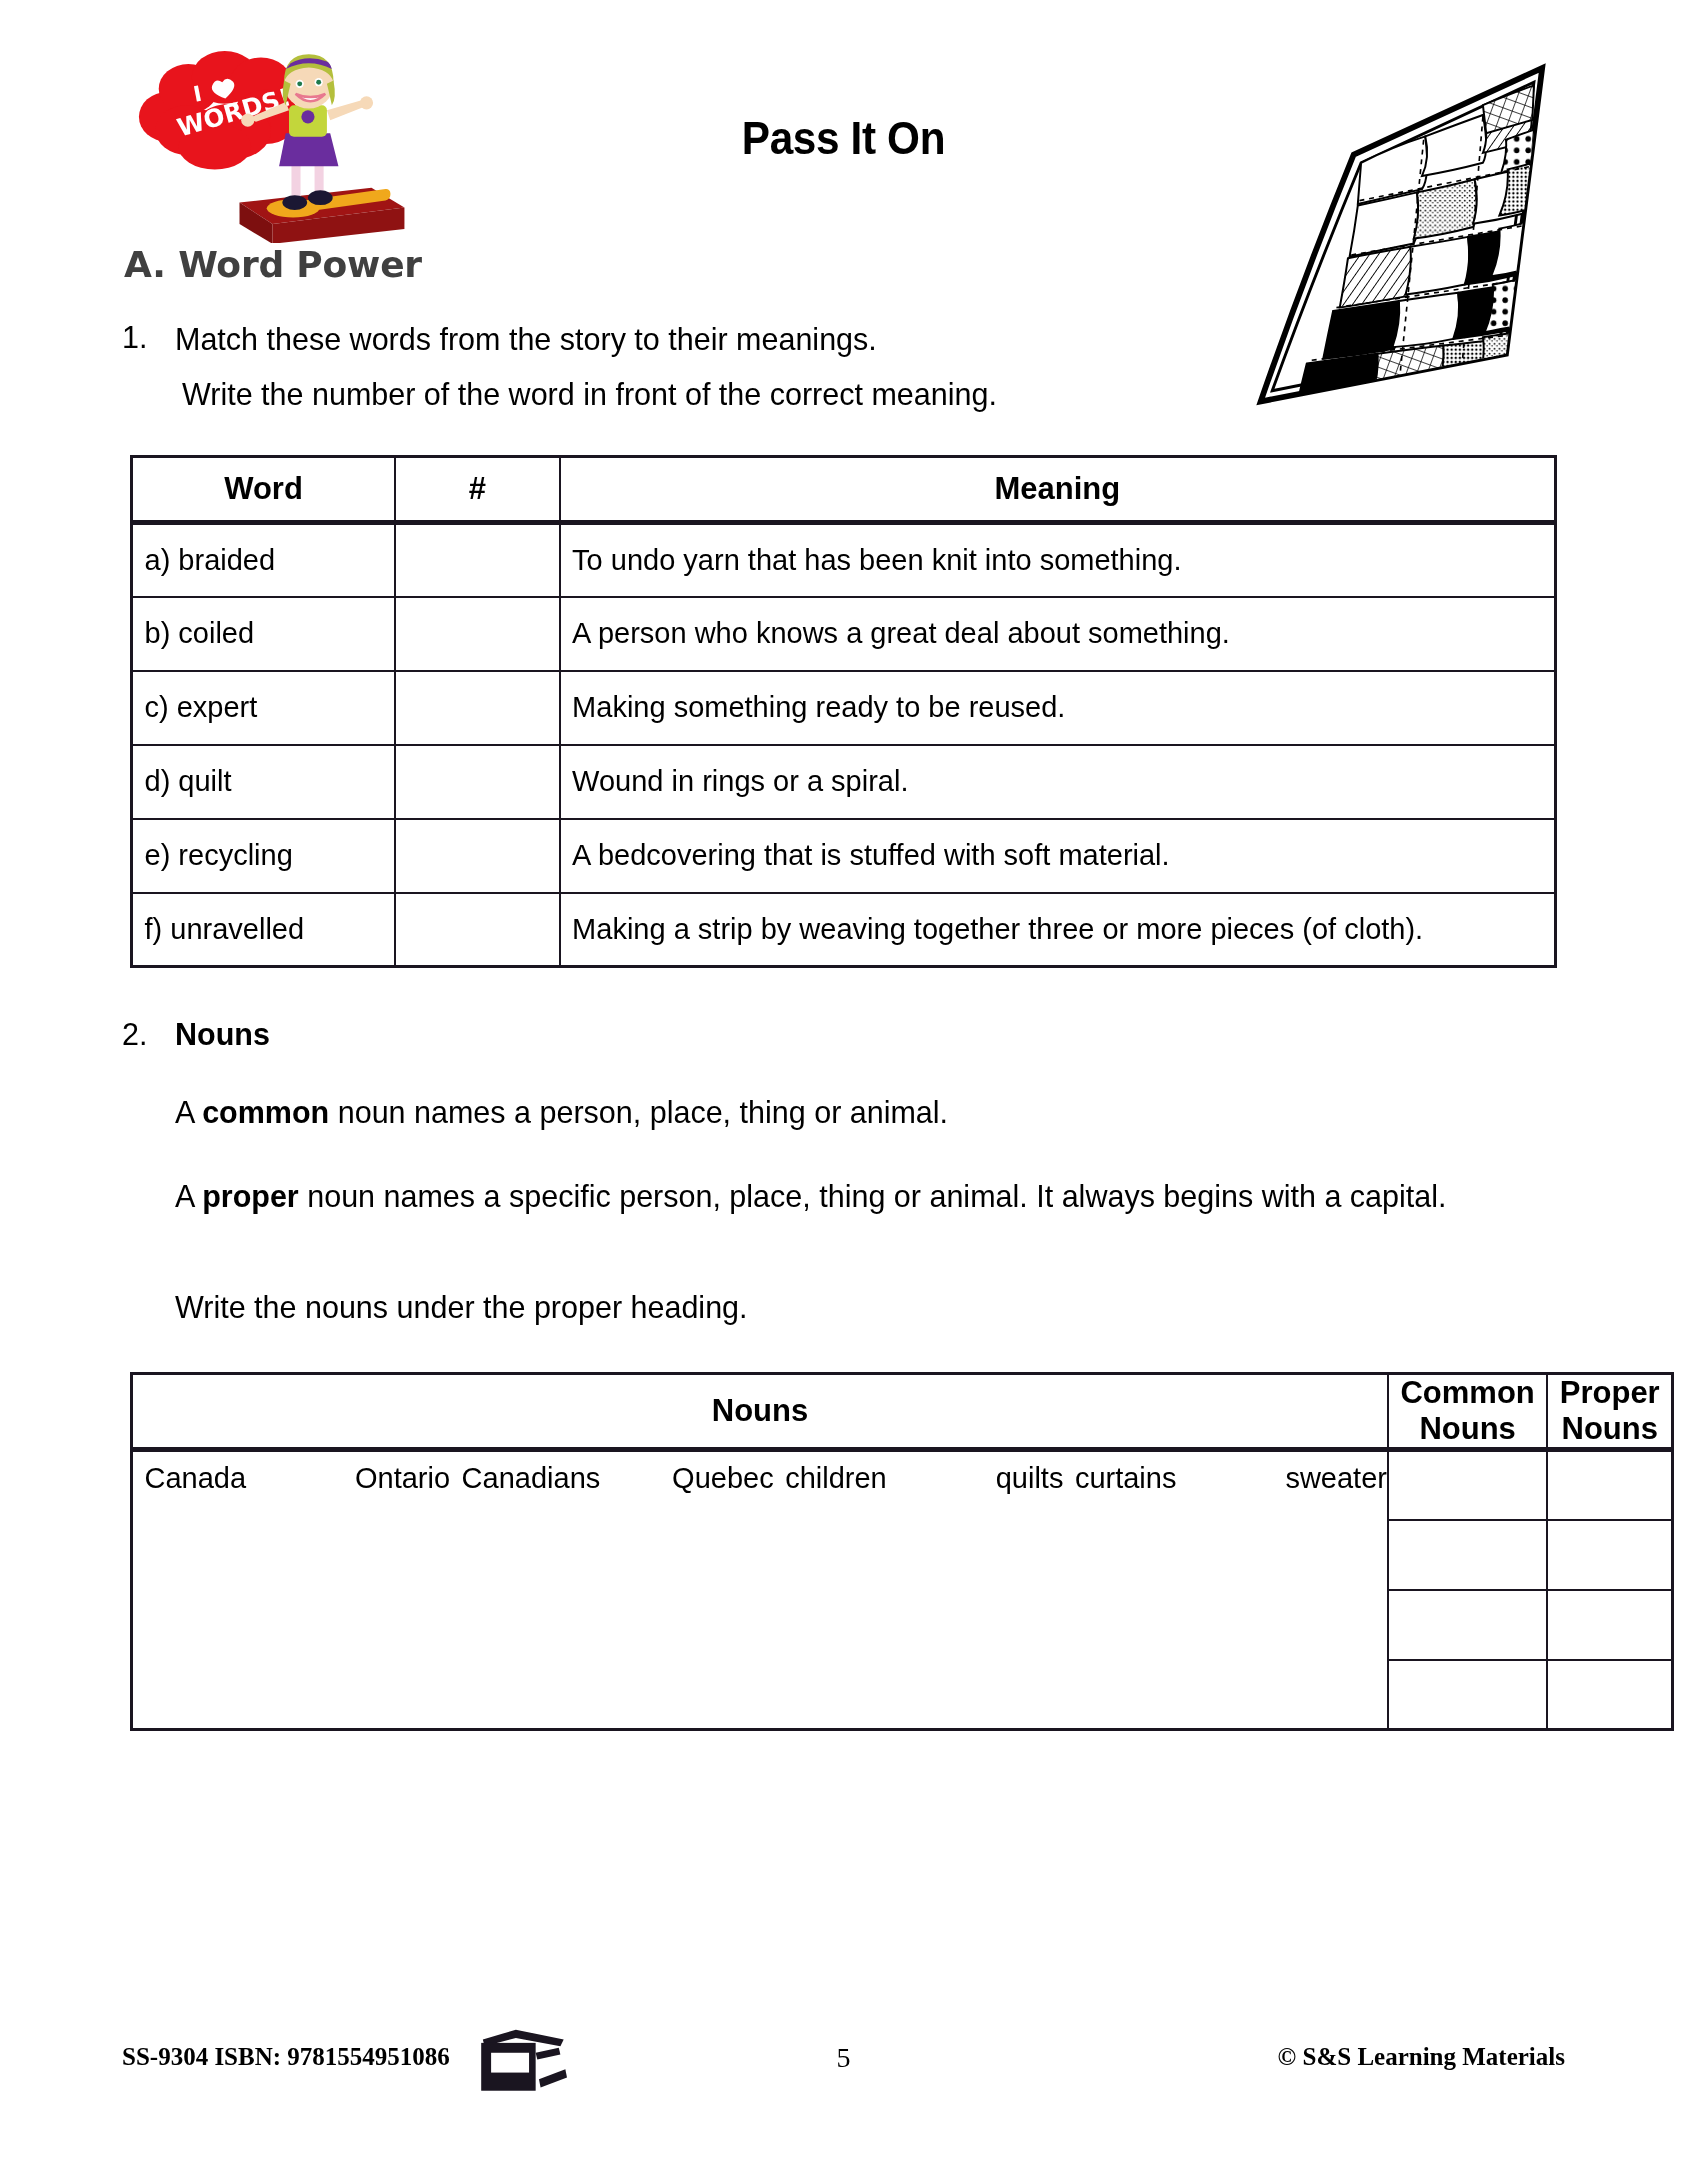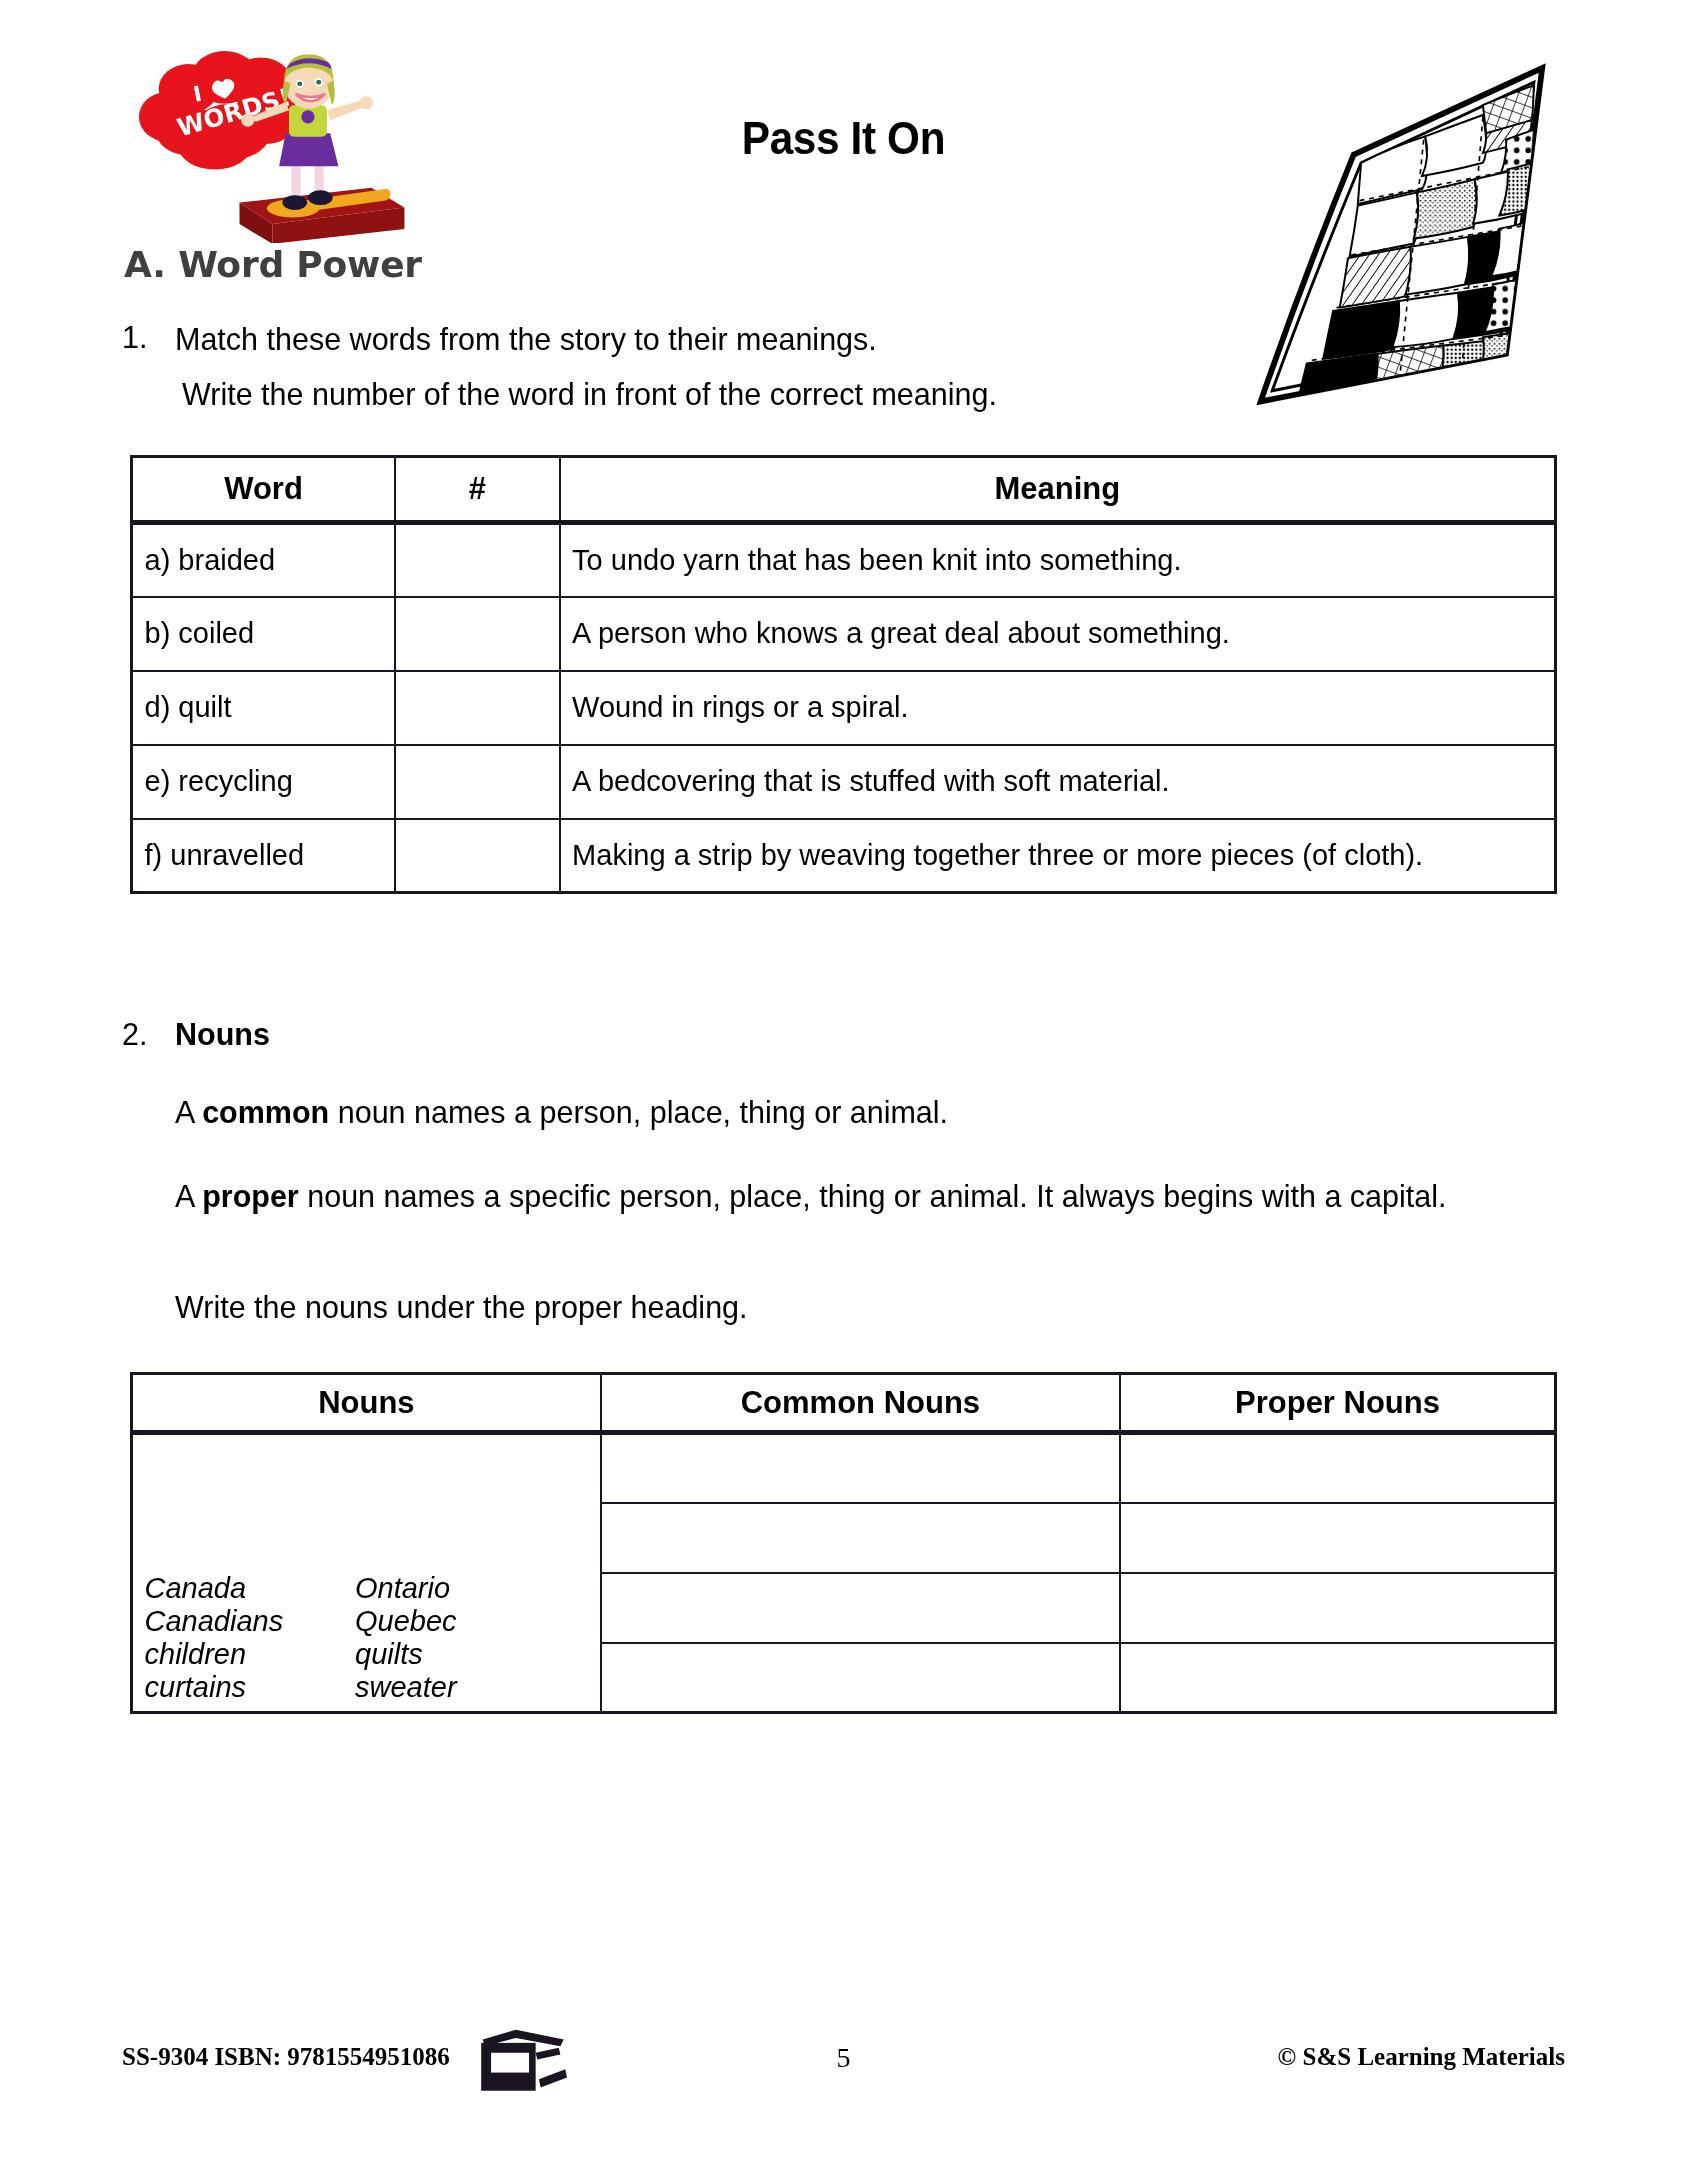--- a/index.html
+++ b/index.html
@@ -120,25 +120,24 @@
   }
   #table-nouns .col-nouns  { width: 470px; }
   #table-nouns .col-common { width: 521px; }
   #table-nouns .col-proper { width: 437px; }
   #table-nouns thead td { height: 59px; }
   #table-nouns tbody td { height: 70px; }
   #nouns-cell { vertical-align: top; padding: 0; }
 
   .noun-grid {
     display: flex;
-    flex-direction: column;
-    justify-content: flex-end;
+    flex-direction: row;
+    justify-content: space-between;
     height: 100%;
     padding: 10px 0 6.6px 0;
-    font-style: italic;
   }
   .noun-row {
     display: flex;
     font-size: 29px;
   }
   .noun-row span:first-child { width: 222px; padding-left: 11.5px; }
 
   
   .body-text {
     position: absolute;
@@ -340,20 +339,25 @@
       <td>a) braided</td>
       <td></td>
       <td>To undo yarn that has been knit into something.</td>
     </tr>
     <tr>
       <td>b) coiled</td>
       <td></td>
       <td>A person who knows a great deal about something.</td>
     </tr>
     <tr>
+      <td>c) expert</td>
+      <td></td>
+      <td>Making something ready to be reused.</td>
+    </tr>
+    <tr>
       <td>d) quilt</td>
       <td></td>
       <td>Wound in rings or a spiral.</td>
     </tr>
     <tr>
       <td>e) recycling</td>
       <td></td>
       <td>A bedcovering that is stuffed with soft material.</td>
     </tr>
     <tr>

